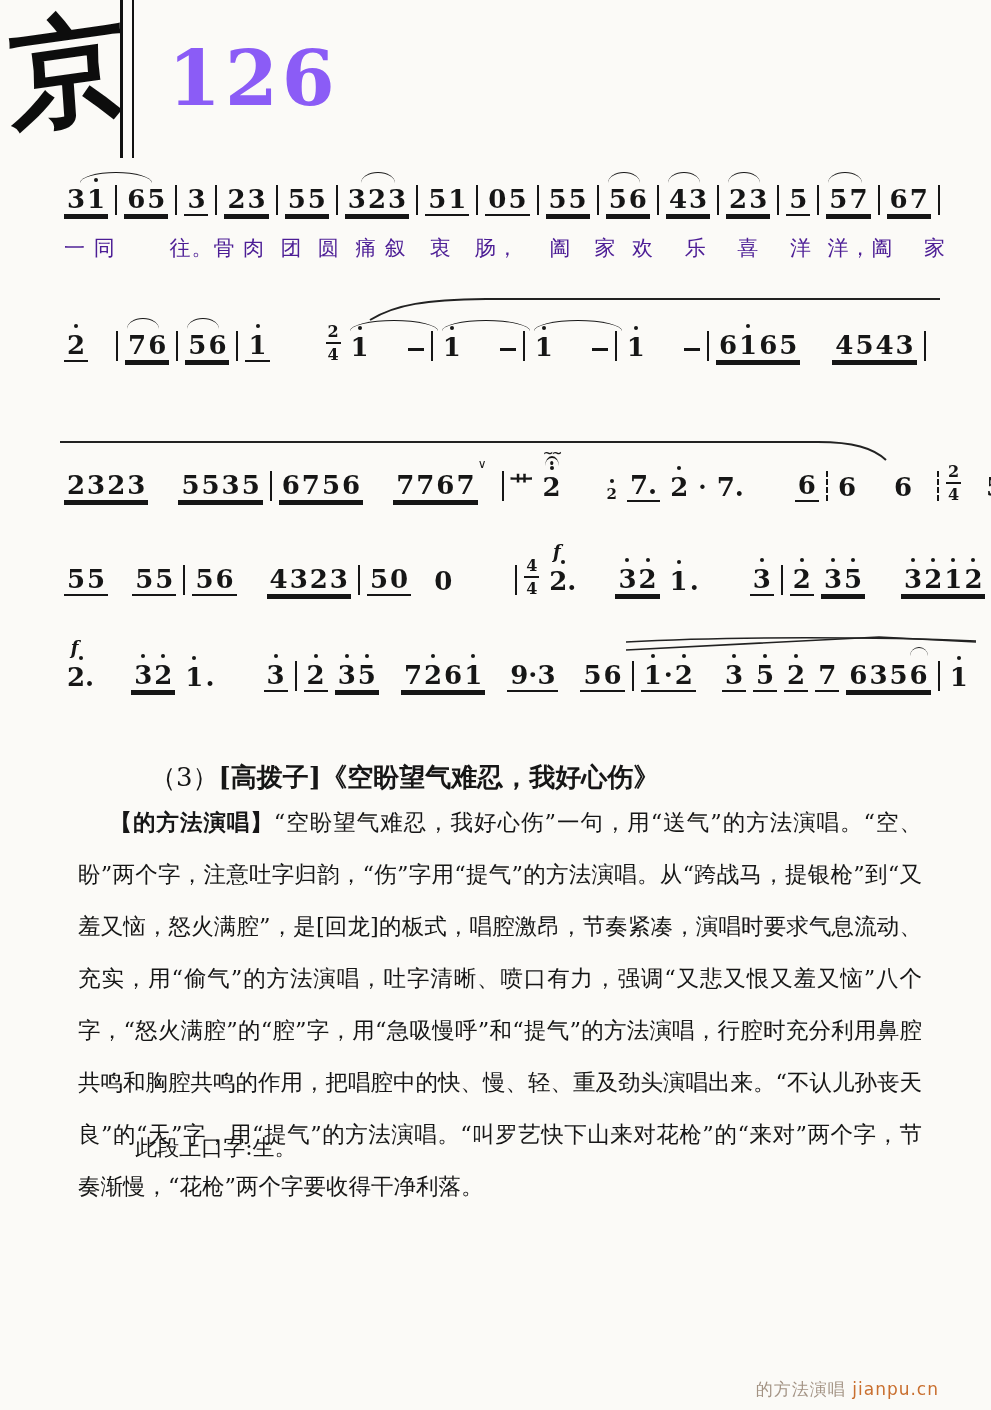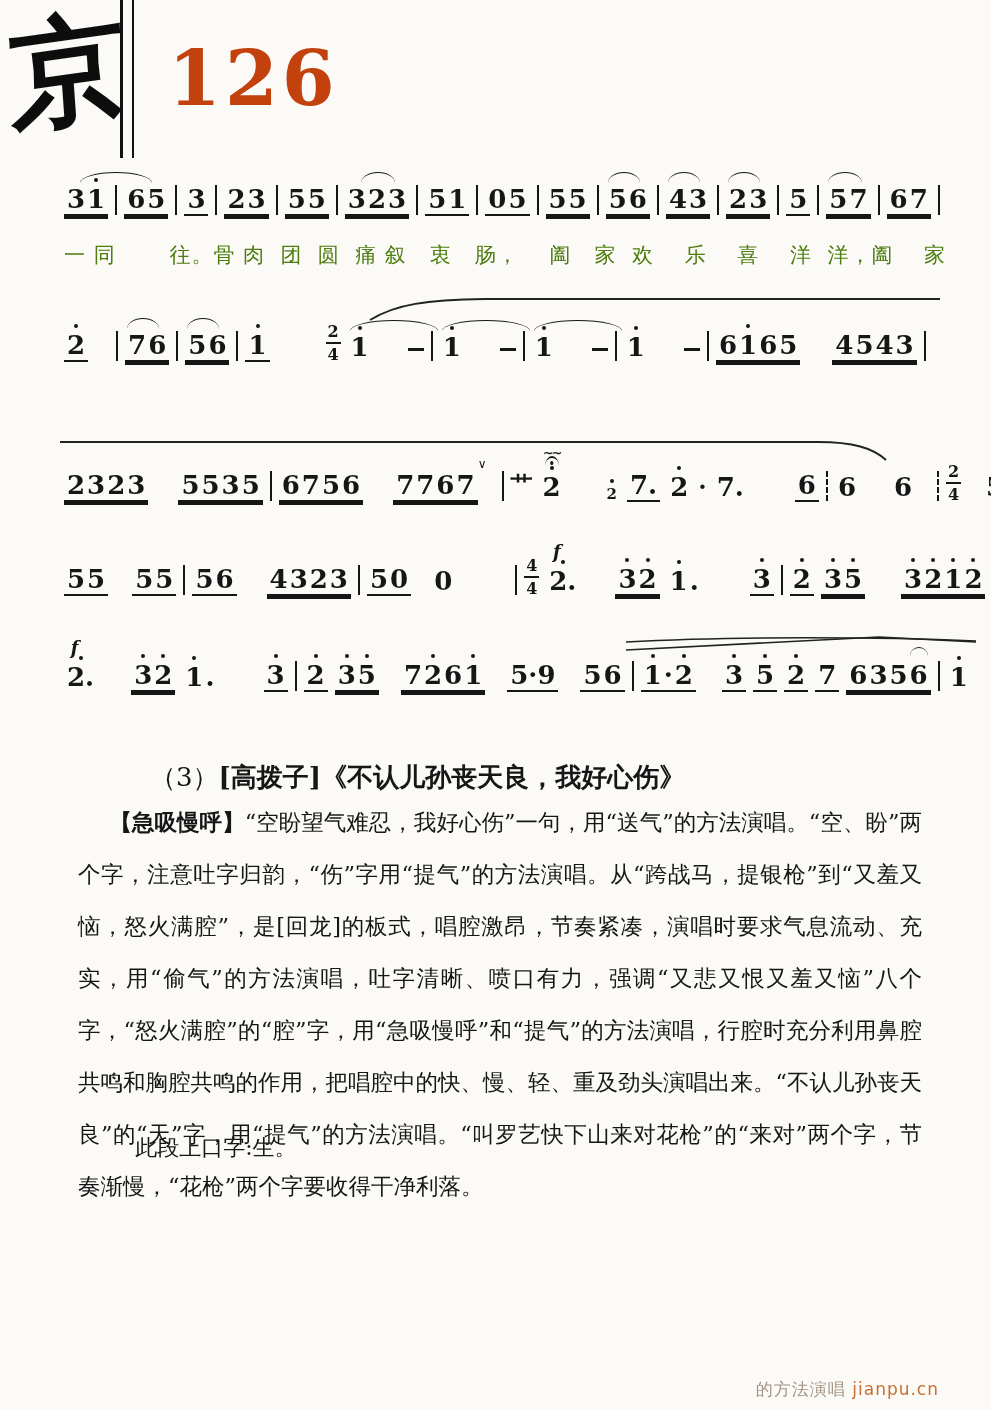--- a/index.html
+++ b/index.html
@@ -4,21 +4,21 @@
 <style>
   html,body{margin:0;padding:0;background:#e9e8e4;}
   .page{position:relative;width:991px;height:1410px;margin:0 auto;background:#fbfaf7;overflow:hidden;
         color:#161616;font-family:"DejaVu Serif",serif;}
   
   .calli{position:absolute;left:8px;top:12px;font-size:118px;font-weight:700;line-height:1;
          transform:rotate(-8deg) skewX(-4deg);font-family:"DejaVu Serif",serif;color:#0d0d0d;}
   .vrule{position:absolute;left:120px;top:0;height:158px;width:9px;
          border-left:3px solid #111;border-right:2px solid #111;}
   .pagenum{position:absolute;left:168px;top:34px;font-size:76px;font-weight:800;letter-spacing:4px;
-           font-family:"DejaVu Serif",serif;color:#c2410c;}
+           font-family:"DejaVu Serif",serif;color:#8b5cf6;}
   .series{position:absolute;left:362px;top:72px;font-size:35px;font-weight:700;color:#141414;}
   
   .mwrap{position:absolute;left:64px;width:880px;}
   .mline{display:flex;align-items:flex-end;gap:7px;position:relative;height:40px;}
   .g{display:inline-flex;align-items:baseline;position:relative;padding:0 2px;}
   .g.u1{border-bottom:2px solid #161616;}
   .g.u2{border-bottom:2px solid #161616;box-shadow:0 3px 0 #161616;}
   .nt{position:relative;display:inline-block;font:700 26px "DejaVu Serif",serif;line-height:1.1;padding:0 1px;}
   .nt.sm{font-size:15px;align-self:flex-start;}
   .nt.da::before{content:"";position:absolute;top:-7px;left:50%;transform:translateX(-50%);
@@ -37,21 +37,21 @@
   .mk{position:absolute;left:50%;transform:translateX(-50%);line-height:1;font-style:normal;color:#161616;}
   .mk-f{top:-26px;left:30%;font:italic 700 18px "DejaVu Serif",serif;}
   .mk-tr{top:-28px;font:700 13px "DejaVu Sans",sans-serif;letter-spacing:-2px;}
   .mk-fm{top:-17px;width:14px;height:8px;border-top:2px solid #161616;
          border-radius:50% 50% 0 0 / 100% 100% 0 0;}
   .mk-fm::after{content:"";position:absolute;top:3px;left:50%;transform:translateX(-50%);
                 width:3.5px;height:3.5px;border-radius:50%;background:#161616;}
   .mk-tie{top:-14px;width:18px;height:8px;border-top:1.8px solid #161616;
           border-radius:50% 50% 0 0 / 100% 100% 0 0;}
   .mk-br{top:-14px;left:auto;right:-11px;transform:none;font:400 12px "DejaVu Sans",sans-serif;}
-  .lyrics{margin-top:25px;font-size:21px;white-space:pre;color:#4d7c0f;letter-spacing:1px;}
+  .lyrics{margin-top:18px;font-size:21px;white-space:pre;color:#4c1d95;letter-spacing:1px;}
   .deco{position:absolute;pointer-events:none;}
   
   .heading{position:absolute;left:150px;top:760px;font-size:26px;}
   .heading .num{font-weight:400;}
   .heading b{font-weight:700;}
   .tips{position:absolute;left:78px;top:796px;width:844px;font-size:22.5px;line-height:52px;
         text-align:justify;text-indent:1.4em;margin:0;}
   .tips b{font-weight:700;}
   .tipnote{position:absolute;left:78px;top:1122px;width:844px;font-size:22px;line-height:52px;
            text-indent:2.6em;margin:0;}
@@ -411,21 +411,21 @@
         </span>
         <span class="spc" style="width: 8px;"></span>
         <span class="g u2">
           <span class="nt">7</span>
           <span class="nt da">2</span>
           <span class="nt">6</span>
           <span class="nt da">1</span>
         </span>
         <span class="spc" style="width: 8px;"></span>
         <span class="g u1">
-          <span class="nt">5·9</span>
+          <span class="nt">9·3</span>
         </span>
         <span class="spc" style="width: 8px;"></span>
         <span class="g u1">
           <span class="nt">5</span>
           <span class="nt">6</span>
         </span>
         <span class="bar"></span>
         <span class="g u1">
           <span class="nt da">1</span>
           <span class="nt">·</span>
@@ -452,24 +452,24 @@
         </span>
         <span class="bar"></span>
         <span class="g">
           <span class="nt da">1</span>
         </span>
         <span class="spc" style="width: 28px;"></span>
       </div>
   </div>
 
   <div class="heading">
-    <span class="num">（3）</span><b>[高拨子]</b><b>《不认儿孙丧天良，我好心伤》</b>
-  </div>
-
-  <p class="tips"><b>【急吸慢呼】</b><span>“空盼望气难忍，我好心伤”一句，用“送气”的方法演唱。“空、盼”两个字，注意吐字归韵，“伤”字用“提气”的方法演唱。从“跨战马，提银枪”到“又羞又恼，怒火满腔”，是[回龙]的板式，唱腔激昂，节奏紧凑，演唱时要求气息流动、充实，用“偷气”的方法演唱，吐字清晰、喷口有力，强调“又悲又恨又羞又恼”八个字，“怒火满腔”的“腔”字，用“急吸慢呼”和“提气”的方法演唱，行腔时充分利用鼻腔共鸣和胸腔共鸣的作用，把唱腔中的快、慢、轻、重及劲头演唱出来。“不认儿孙丧天良”的“天”字，用“提气”的方法演唱。“叫罗艺快下山来对花枪”的“来对”两个字，节奏渐慢，“花枪”两个字要收得干净利落。</span></p>
+    <span class="num">（3）</span><b>[高拨子]</b><b>《空盼望气难忍，我好心伤》</b>
+  </div>
+
+  <p class="tips"><b>【的方法演唱】</b><span>“空盼望气难忍，我好心伤”一句，用“送气”的方法演唱。“空、盼”两个字，注意吐字归韵，“伤”字用“提气”的方法演唱。从“跨战马，提银枪”到“又羞又恼，怒火满腔”，是[回龙]的板式，唱腔激昂，节奏紧凑，演唱时要求气息流动、充实，用“偷气”的方法演唱，吐字清晰、喷口有力，强调“又悲又恨又羞又恼”八个字，“怒火满腔”的“腔”字，用“急吸慢呼”和“提气”的方法演唱，行腔时充分利用鼻腔共鸣和胸腔共鸣的作用，把唱腔中的快、慢、轻、重及劲头演唱出来。“不认儿孙丧天良”的“天”字，用“提气”的方法演唱。“叫罗艺快下山来对花枪”的“来对”两个字，节奏渐慢，“花枪”两个字要收得干净利落。</span></p>
 
   <p class="tipnote">此段上口字:生。</p>
 
   <div class="footer">
     <span style="color: rgb(163, 147, 132);">的方法演唱</span>
     <span style="color: rgb(201, 111, 47);">jianpu.cn</span>
   </div>
 
 </div>
 

